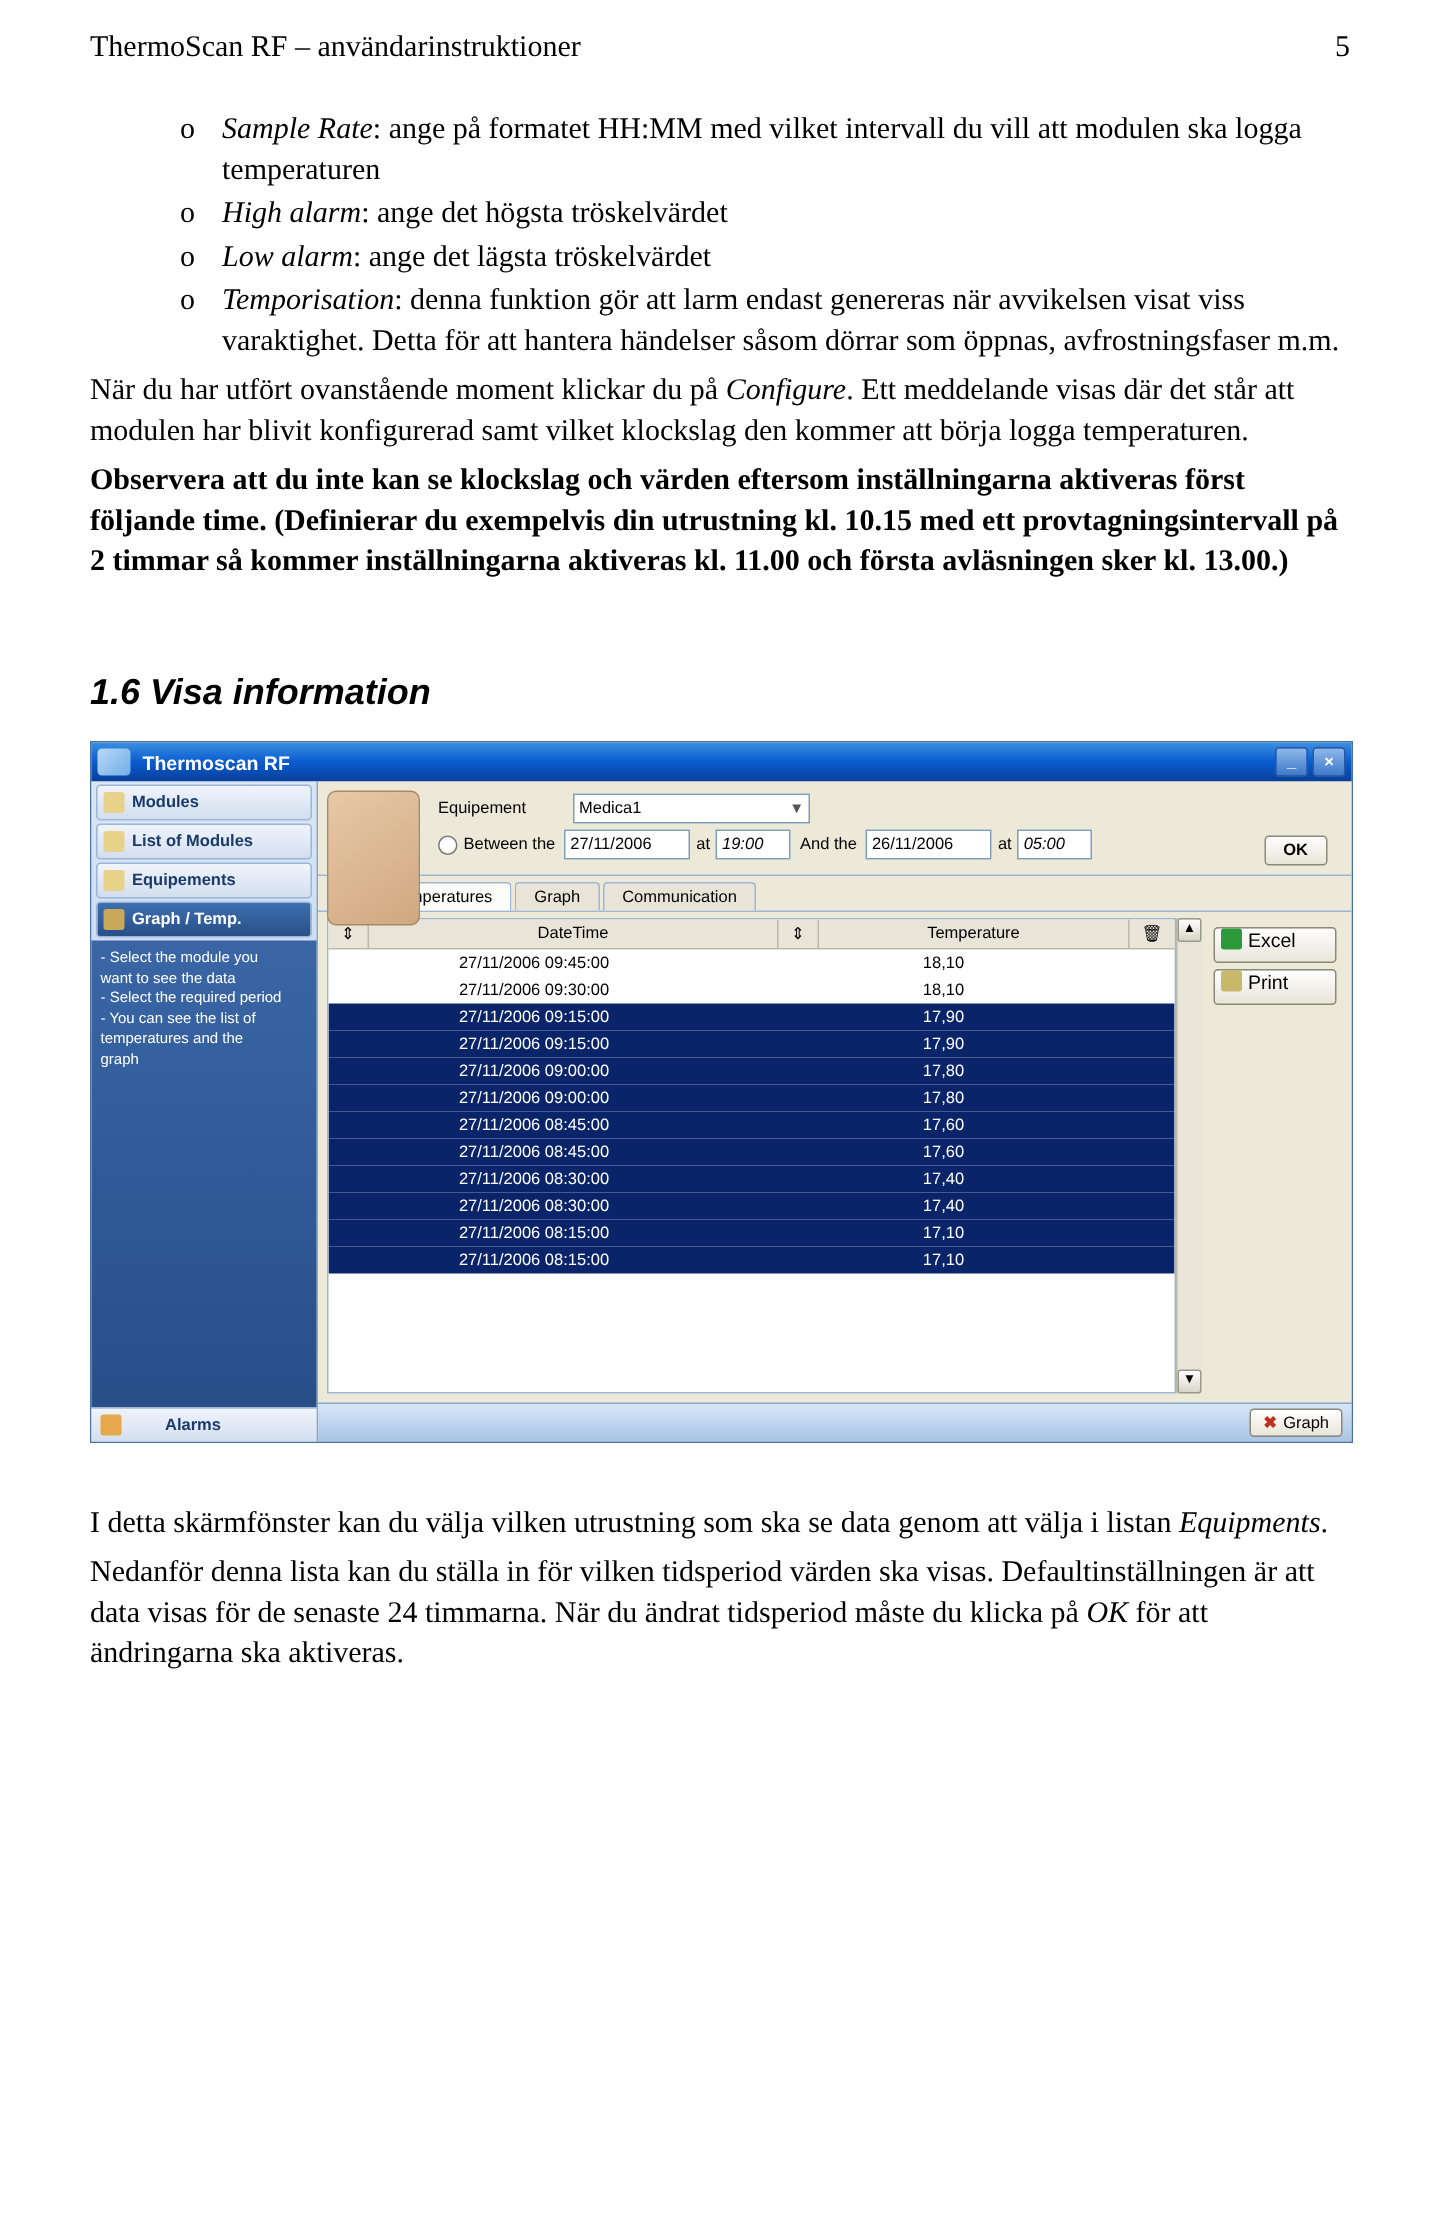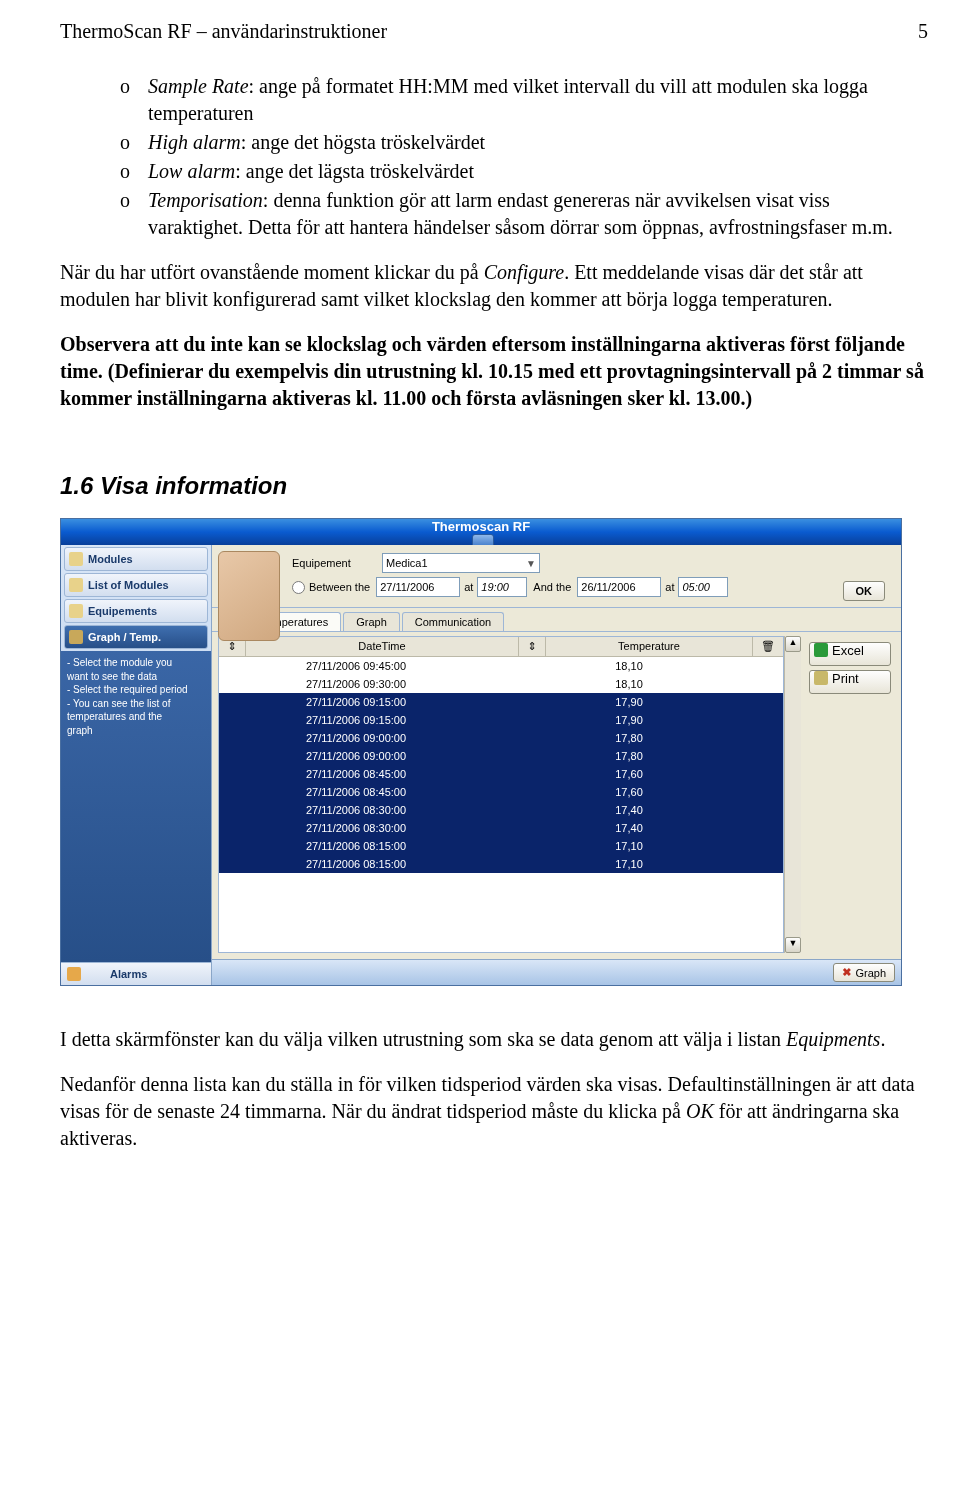--- a/index.html
+++ b/index.html
@@ -4,21 +4,21 @@
 <style>
   body {
     margin: 0;
     padding: 0;
     font-family: "Times New Roman", serif;
     background: #fff;
     color: #000;
     width: 960px;
   }
   .page {
-    padding: 20px 32px 40px 60px;
+    padding: 20px 60px 40px 60px;
   }
   .header-row {
     display: flex;
     justify-content: space-between;
     font-size: 20px;
     margin-bottom: 30px;
   }
   .bullets {
     margin-left: 60px;
     font-size: 20px;
@@ -30,21 +30,21 @@
   }
   .bullet-marker {
     width: 28px;
     flex-shrink: 0;
   }
   .bullet-text { flex: 1; }
   .bullet-text .term { font-style: italic; }
   .para {
     font-size: 20px;
     line-height: 1.35;
-    margin-top: 18px;
+    margin-top: 6px;
   }
   .bold { font-weight: bold; }
   .section-heading {
     font-style: italic;
     font-weight: bold;
     font-size: 24px;
     margin-top: 60px;
     margin-bottom: 18px;
     font-family: Arial, sans-serif;
   }
@@ -59,21 +59,20 @@
   }
   .titlebar {
     height: 26px;
     background: linear-gradient(to bottom, #3a8fe0 0%, #0a5bd0 50%, #083f9a 100%);
     display: flex;
     align-items: center;
     padding: 0 4px;
     color: #fff;
     font-weight: bold;
     font-size: 13px;
-    flex-direction: column;
   }
   .titlebar .logo {
     width: 22px; height: 18px;
     background: linear-gradient(135deg,#b9d8f5,#6faee8);
     border-radius: 3px;
     margin-right: 8px;
   }
   .titlebar .spacer { flex: 1; }
   .win-btn {
     width: 20px; height: 18px;

